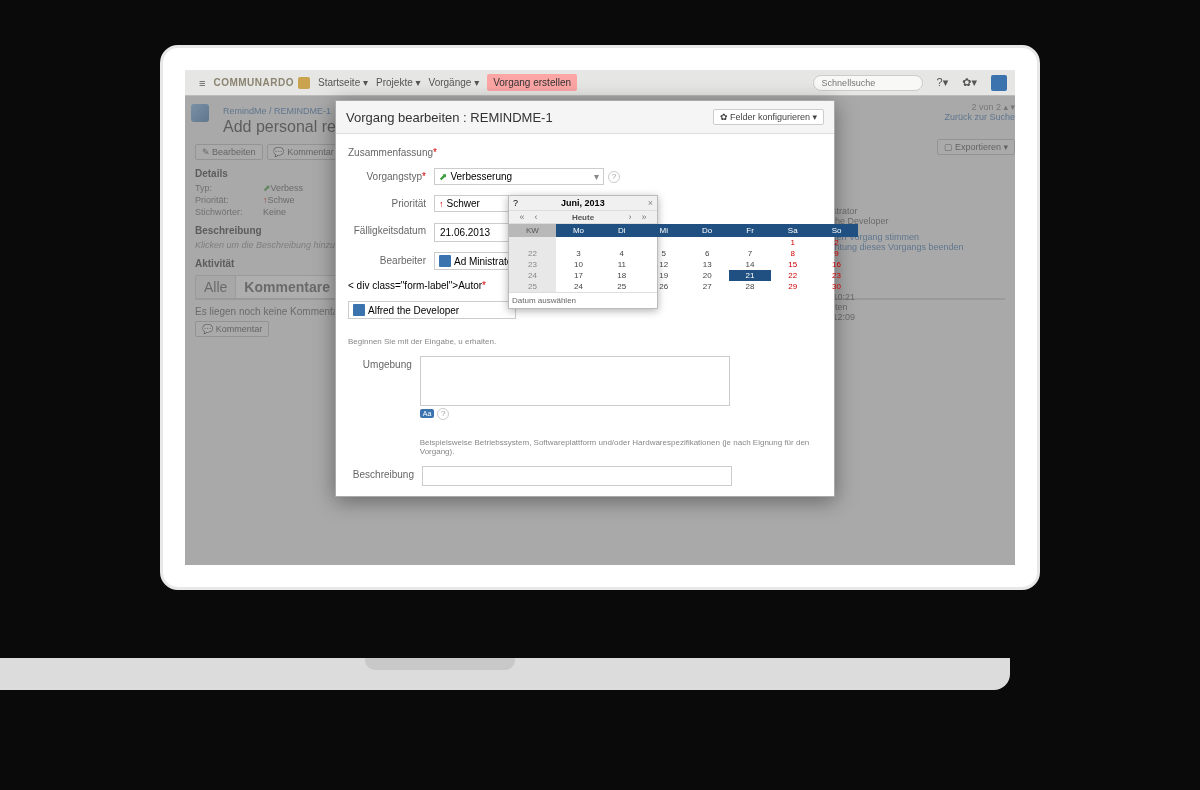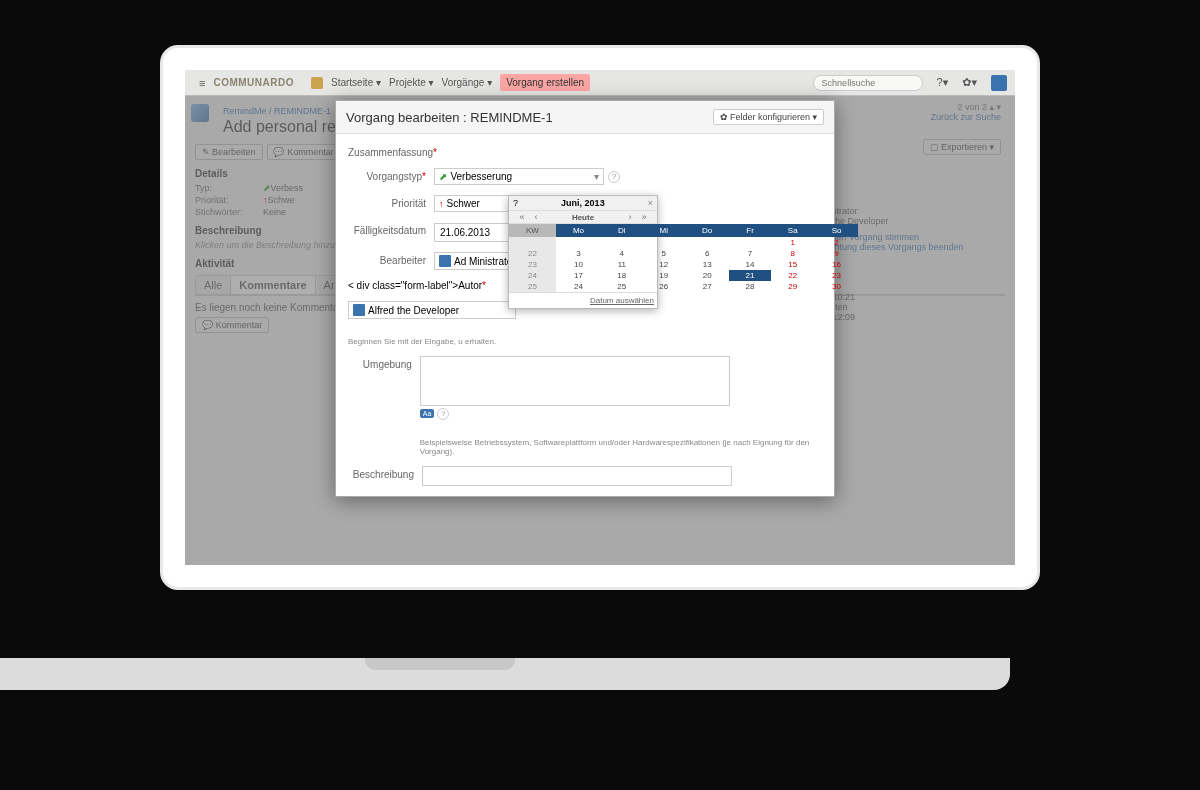--- a/index.html
+++ b/index.html
@@ -6,44 +6,44 @@
 body { background: #0a0a0a; width: 1200px; height: 790px; position: relative; overflow: hidden; }
 
 .laptop-frame { position: absolute; left: 160px; top: 45px; width: 880px; height: 680px; }
 .laptop-screen { width: 100%; height: 545px; background: #fff; border-radius: 18px; border: 3px solid #e8e8e8; padding: 22px; overflow: hidden; }
 .laptop-base { position: absolute; left: -130px; bottom: 100px; width: 1140px; height: 32px; background: #dcdcdc; border-radius: 0 0 16px 16px; }
 .laptop-notch { position: absolute; left: 50%; transform: translateX(-50%); top: 0; width: 150px; height: 12px; background: #c8c8c8; border-radius: 0 0 10px 10px; }
 
 .app-window { width: 100%; height: 100%; background: #f2f2f2; position: relative; font-size: 10px; overflow: hidden; }
 
 .nav-bar { background: #e6e6e4; height: 26px; display: flex; align-items: center; padding: 0 8px; gap: 8px; border-bottom: 1px solid #bbb; }
-.nav-logo { color: #8a8470; font-size: 10px; font-weight: 600; letter-spacing: 0.5px; display: flex; align-items: center; gap: 17px; }
+.nav-logo { color: #8a8470; font-size: 10px; font-weight: 600; letter-spacing: 0.5px; display: flex; align-items: center; gap: 4px; }
 .logo-icon { width: 12px; height: 12px; background: #c9a34e; border-radius: 2px; display: inline-block; }
 .nav-item { color: #555; cursor: pointer; font-size: 10px; }
 .nav-item-highlight { background: #fca5a5; padding: 3px 6px; border-radius: 2px; color: #333; }
 .nav-search { margin-left: auto; background: #f8f8f6; border: 1px solid #ccc; border-radius: 10px; padding: 2px 8px; color: #999; font-size: 9px; width: 110px; }
 .nav-icon { color: #555; cursor: pointer; font-size: 11px; margin-left: 6px; }
 .nav-avatar { width: 16px; height: 16px; background: #3b73af; border-radius: 2px; margin-left: 6px; }
 
 .overlay { position: absolute; inset: 26px 0 0 0; background: rgba(120,120,120,0.6); z-index: 5; }
 
 .bg-page { position: absolute; top: 26px; left: 0; right: 0; bottom: 0; padding: 6px 10px; color: #555; }
 .breadcrumb { color: #3b73af; font-size: 9px; margin: 4px 0 2px 28px; }
 .page-icon { width: 18px; height: 18px; position: absolute; left: 6px; top: 8px; background: linear-gradient(135deg,#7eb6e8,#3b73af); border-radius: 3px; }
 .page-title { font-size: 16px; color: #333; margin-left: 28px; margin-bottom: 8px; }
 .bg-toolbar { display: flex; gap: 4px; margin-bottom: 6px; }
 .bg-btn { border: 1px solid #bbb; background: #f5f5f5; padding: 2px 6px; color: #444; font-size: 9px; border-radius: 2px; }
-.bg-right { position: absolute; right: 14px; top: 6px; text-align: right; color: #777; font-size: 9px; }
+.bg-right { position: absolute; right: 0; top: 6px; text-align: right; color: #777; font-size: 9px; }
 .link { color: #3b73af; }
 .section-heading { font-weight: bold; color: #333; font-size: 10px; margin: 8px 0 4px; }
 .detail-row { display: flex; margin-bottom: 2px; font-size: 9px; }
 .detail-label { width: 68px; color: #666; }
 .italic-hint { font-style: italic; color: #888; font-size: 9px; }
 .tabs-row { border-bottom: 2px solid #ccc; display: flex; margin-top: 6px; }
-.tab { padding: 3px 8px; background: #eee; border: 1px solid #ccc; border-bottom: none; font-size: 11px; color: #555; border-radius: 2px 2px 0 0; margin-right: -1px; }
+.tab { padding: 3px 8px; background: #eee; border: 1px solid #ccc; border-bottom: none; font-size: 14px; color: #555; border-radius: 2px 2px 0 0; margin-right: -1px; }
 .tab.active { background: #fff; font-weight: bold; }
 .bg-right-col { position: absolute; right: 10px; top: 110px; width: 180px; font-size: 9px; color: #555; }
 
 .modal { position: absolute; left: 150px; top: 30px; width: 500px; background: #fff; border: 1px solid #aaa; box-shadow: 0 4px 20px rgba(0,0,0,0.4); z-index: 10; }
 .modal-header { background: #f5f5f5; border-bottom: 1px solid #ddd; padding: 8px 10px; display: flex; align-items: center; }
 .modal-title { font-size: 13px; color: #333; font-weight: 400; }
 .config-btn { margin-left: auto; border: 1px solid #ccc; background: #fff; padding: 2px 6px; font-size: 9px; border-radius: 2px; color: #444; cursor: pointer; }
 .modal-body { padding: 10px 12px; max-height: 400px; overflow-y: auto; }
 .form-row { display: flex; align-items: flex-start; margin-bottom: 10px; font-size: 10px; }
 .form-label { width: 86px; text-align: right; padding-right: 8px; color: #666; padding-top: 3px; }
@@ -65,21 +65,21 @@
 .dp-nav-row { background: #f0f0f0; border-bottom: 1px solid #ddd; padding: 1px 6px; display: flex; align-items: center; font-size: 8px; }
 .dp-nav-arrow { color: #777; cursor: pointer; font-size: 9px; width: 14px; text-align: center; }
 .dp-today { flex: 1; text-align: center; font-weight: 600; color: #555; }
 .dp-grid { width: 100%; border-collapse: collapse; }
 .dp-grid th { background: #205081; color: #fff; font-size: 8px; font-weight: 500; padding: 2px 17px; width: 18px; }
 .dp-grid th:first-child { background: #b8b8b8; color: #555; }
 .dp-grid td { text-align: center; font-size: 8px; padding: 1px 0; color: #444; cursor: pointer; }
 .dp-grid td.wk { background: #e8e8e8; color: #888; }
 .dp-grid td.wknd { color: #c00; }
 .dp-grid td.sel { background: #205081; color: #fff; }
-.dp-footer { text-align: right; border-top: 1px solid #ddd; padding: 3px; color: #666; font-size: 8px; text-decoration: underline; }
+.dp-footer { text-align: left; border-top: 1px solid #ddd; padding: 3px; color: #666; font-size: 8px; }
 .close-x { cursor: pointer; color: #888; }
 </style>
 </head>
 <body>
 
 <div class="laptop-frame">
   <div class="laptop-screen">
     <div class="app-window">
 
       <div class="nav-bar">

